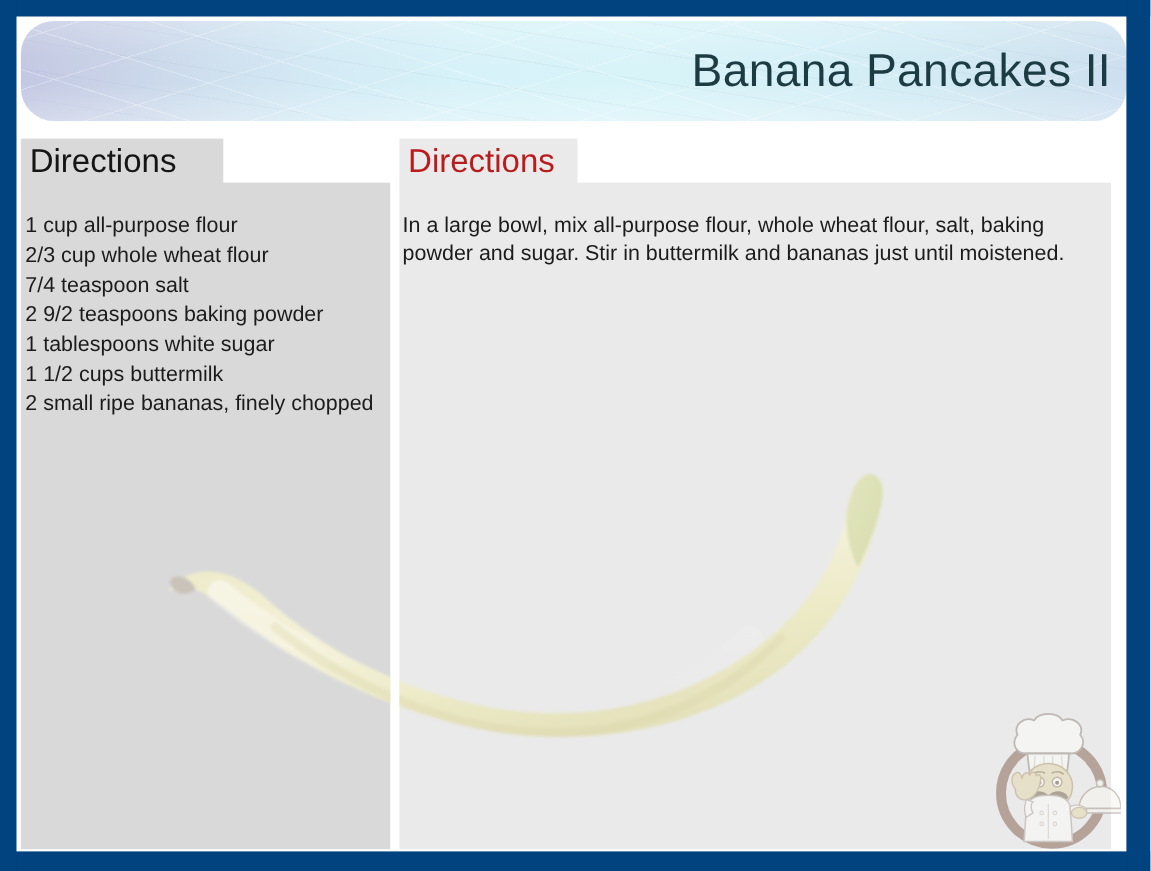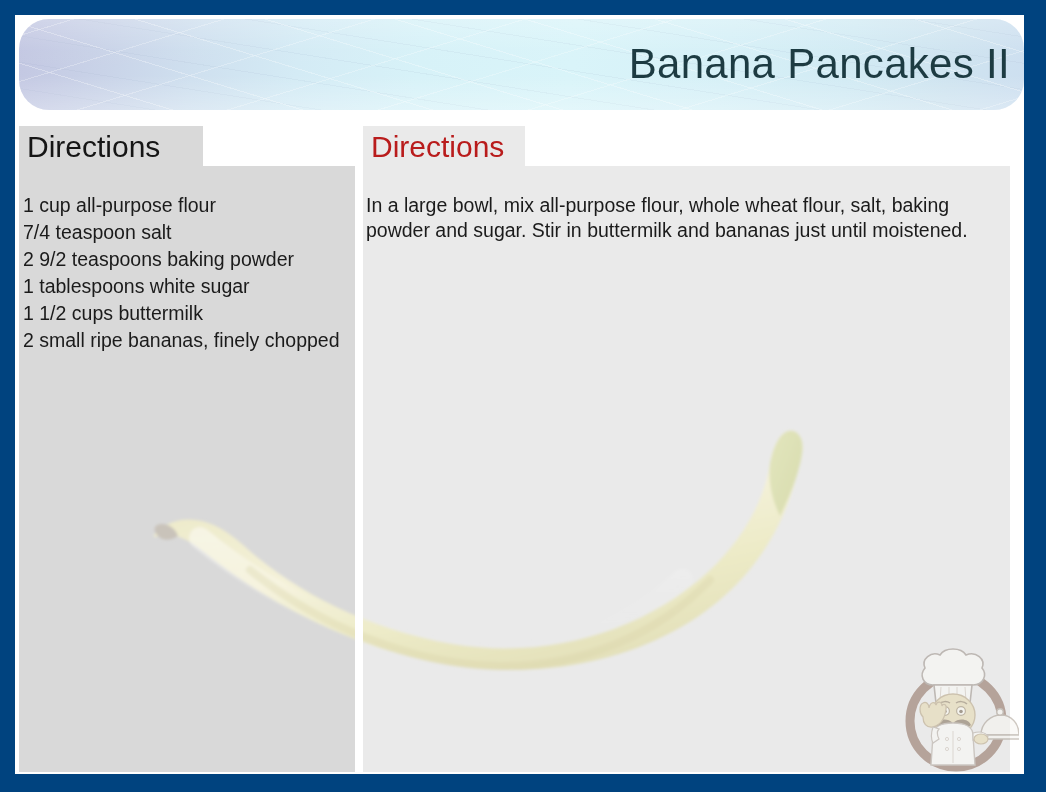--- a/index.html
+++ b/index.html
@@ -255,20 +255,21 @@
     <div class="sheen"></div>
     <div class="banner-title">Banana Pancakes II</div>
   </div>
 
   <div class="panel-ingredients-body"></div>
   <div class="tab-ingredients">
     <span class="tab-label">Directions</span>
   </div>
   <ul class="ingredients-list">
     <li>1 cup all-purpose flour</li>
+    <li>2/3 cup whole wheat flour</li>
     <li>7/4 teaspoon salt</li>
     <li>2 9/2 teaspoons baking powder</li>
     <li>1 tablespoons white sugar</li>
     <li>1 1/2 cups buttermilk</li>
     <li>2 small ripe bananas, finely chopped</li>
   </ul>
 
   <div class="panel-directions-body"></div>
   <div class="tab-directions">
     <span class="tab-label">Directions</span>

